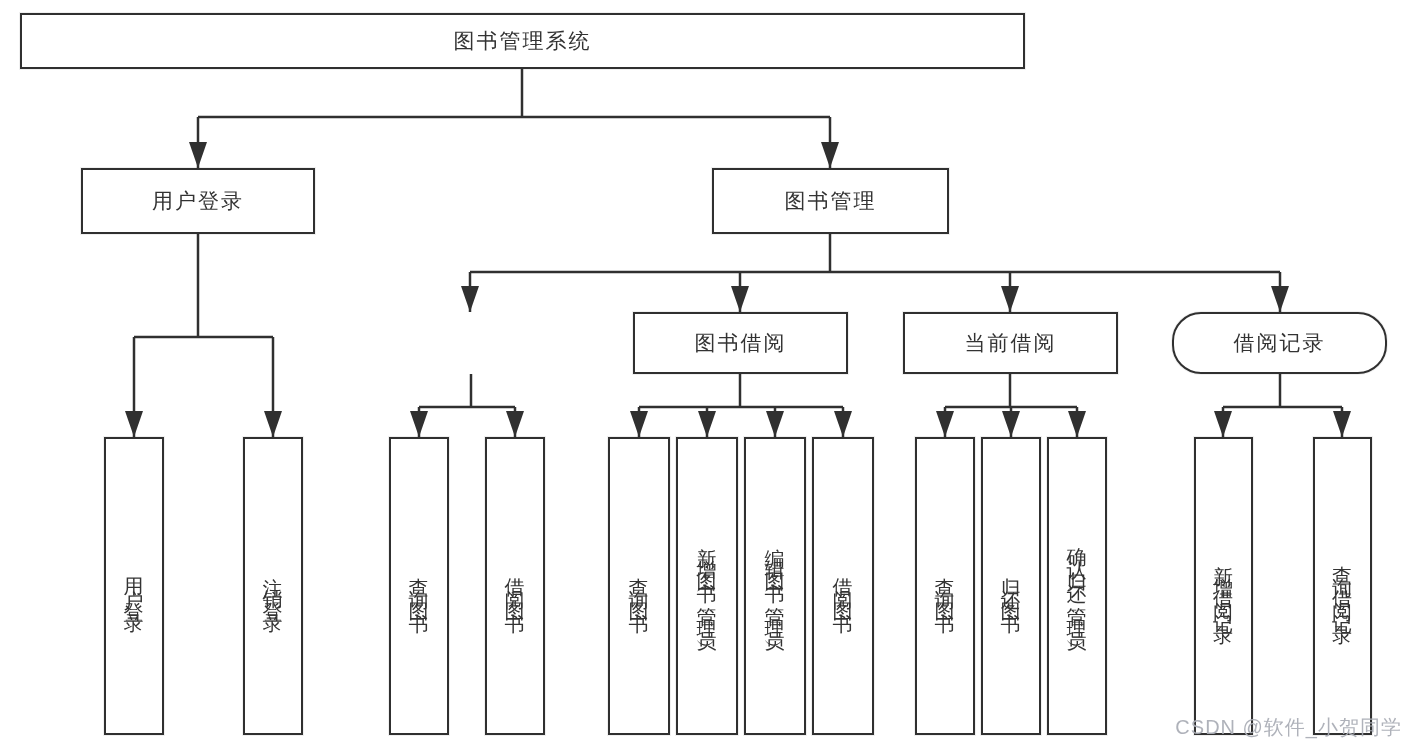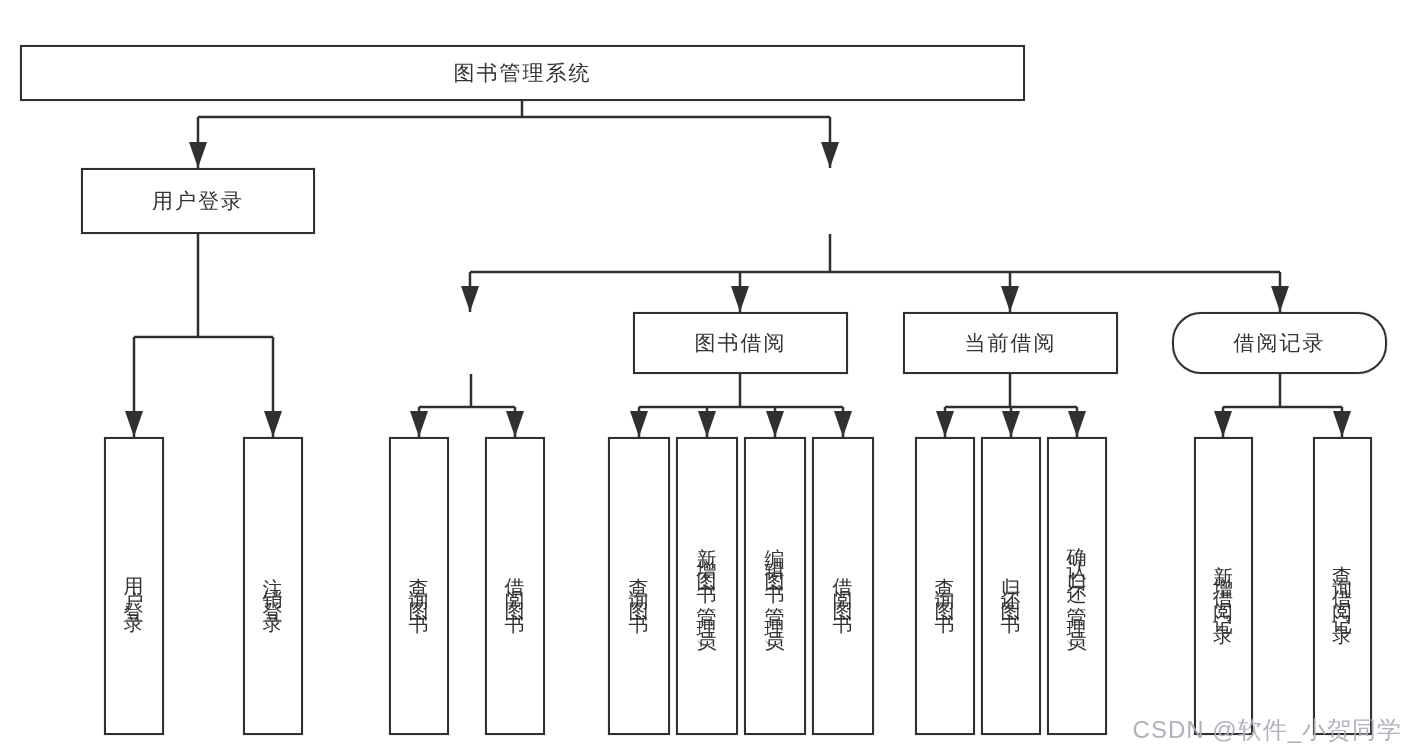--- a/index.html
+++ b/index.html
@@ -23,21 +23,21 @@
   }
   .h-node{font-size:21px;letter-spacing:2px;white-space:nowrap;}
   .v-node span{
     writing-mode:vertical-rl;
     text-orientation:mixed;
     font-size:20px;
     letter-spacing:12px;
     line-height:1;
     color:#333333;
   }
-  #root-node{left:20px;top:13px;width:1005px;height:56px;margin-top:32px;}
+  #root-node{left:20px;top:13px;width:1005px;height:56px;}
   #n-user-login{left:81px;top:168px;width:234px;height:66px;}
   #n-book-mgmt{left:712px;top:168px;width:237px;height:66px;}
   #n-new-book{left:363px;top:312px;width:220px;height:62px;}
   #n-book-borrow{left:633px;top:312px;width:215px;height:62px;}
   #n-current-borrow{left:903px;top:312px;width:215px;height:62px;}
   #n-borrow-records{left:1172px;top:312px;width:215px;height:62px;border-radius:29px;}
   .leaf{top:437px;height:298px;}
   #l-ul1{left:104px;width:60px;}
   #l-ul2{left:243px;width:60px;}
   #l-nb1{left:389px;width:60px;}
@@ -48,21 +48,21 @@
   #l-bb4{left:812px;width:62px;}
   #l-cb1{left:915px;width:60px;}
   #l-cb2{left:981px;width:60px;}
   #l-cb3{left:1047px;width:60px;}
   #l-br1{left:1194px;width:59px;}
   #l-br2{left:1313px;width:59px;}
   #watermark{
     position:absolute;
     right:3px;top:714px;
     z-index:3;
-    font-size:24px;
+    font-size:20px;
     letter-spacing:1px;
     color:rgba(171,174,182,0.95);
     pointer-events:none;
     white-space:nowrap;
   }
 </style>
 </head>
 <body>
 
 <div id="canvas">
@@ -113,20 +113,21 @@
       <path d="M1280,374 V407"></path>
       <path d="M1223,407 H1342"></path>
       <path d="M1223,407 V437" marker-end="url(#arw)"></path>
       <path d="M1342,407 V437" marker-end="url(#arw)"></path>
     </g>
   </svg>
 
   <div class="node h-node" id="root-node">图书管理系统</div>
 
   <div class="node h-node" id="n-user-login">用户登录</div>
+  <div class="node h-node" id="n-book-mgmt">图书管理</div>
 
   <div class="node h-node" id="n-current-borrow">当前借阅</div>
   <div class="node h-node" id="n-book-borrow">图书借阅</div>
   <div class="node h-node" id="n-borrow-records">借阅记录</div>
 
   <div class="node v-node leaf" id="l-ul1">
     <span>用户登录</span>
   </div>
   <div class="node v-node leaf" id="l-ul2">
     <span>注销登录</span>

